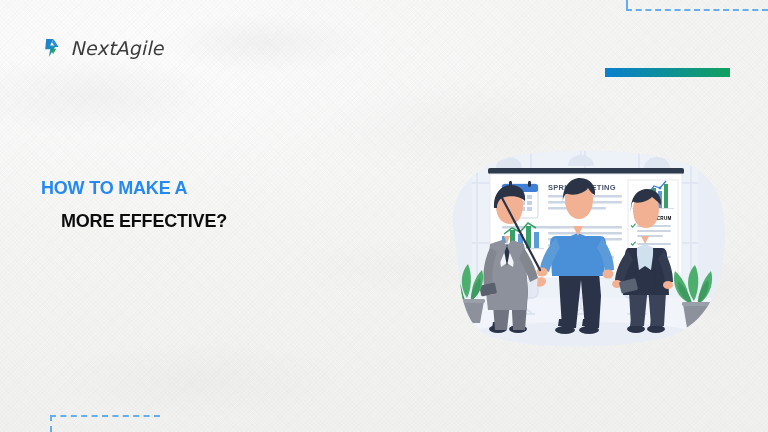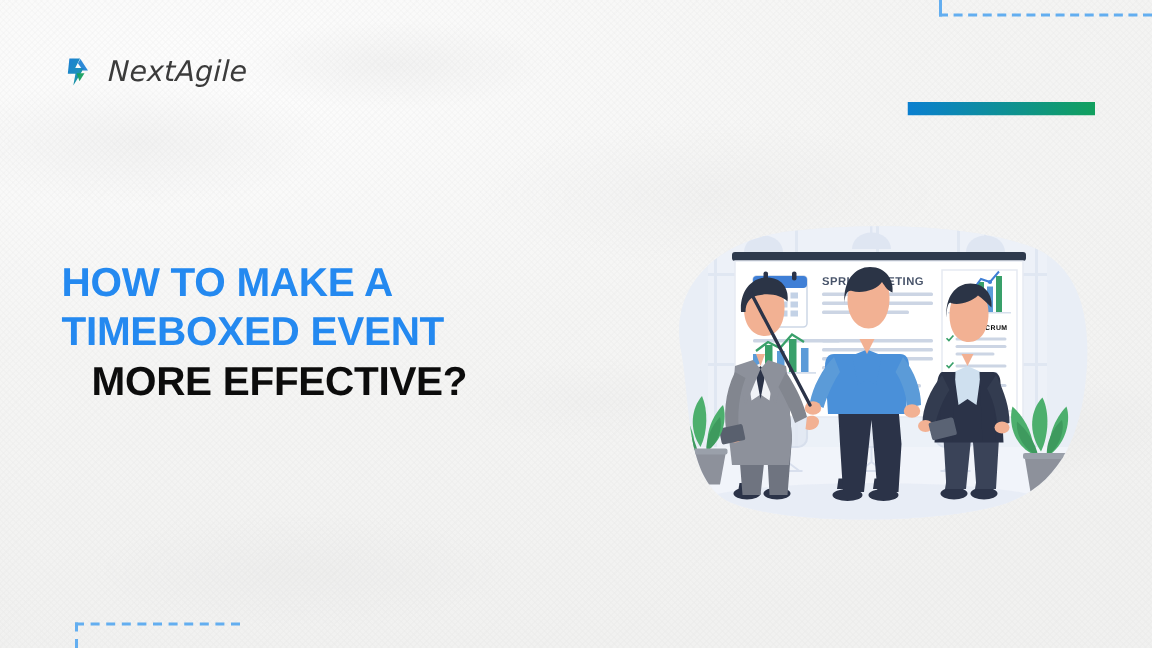--- a/index.html
+++ b/index.html
@@ -100,21 +100,21 @@
 
   
   #headline {
     position: absolute;
     left: 41px;
     top: 172px;
     width: 380px;
   }
   #headline .line {
     display: block;
-    font-size: 27px;
+    font-size: 18px;
     font-weight: 700;
     letter-spacing: -0.2px;
     line-height: 33px;
     white-space: nowrap;
     font-family: "Liberation Sans", sans-serif;
   }
   #headline .l1, #headline .l2 { color: #2489f0; }
   #headline .l3 { color: #0c0c0c; margin-left: 20px; }
 
   
@@ -168,21 +168,20 @@
       </defs>
       <path d="M7 4 L16.5 4 L12.2 12.5 L20 12.5 L10.5 28 L12.4 17.6 L5.6 17.6 Z" fill="url(#logoGrad)"></path>
       <path d="M16.8 4.4 L23.5 14.6 L19.0 14.6 L14.6 8.2 Z" fill="#1b7fd4" opacity=".92"></path>
       <path d="M13.4 17.0 L20.4 17.0 L16.0 24.2 Z" fill="#17a05f" opacity=".95"></path>
     </svg>
     <span class="wordmark">NextAgile</span>
   </div>
 
   <div id="headline">
     <span class="line l1">HOW TO MAKE A</span>
-    <span class="line l2">TIMEBOXED EVENT</span>
     <span class="line l3">MORE EFFECTIVE?</span>
   </div>
 
   <div id="illustration">
     <svg viewBox="0 0 300 225" xmlns="http://www.w3.org/2000/svg">
       <defs>
         <clipPath id="blobClip">
           <path d="M22 96 C14 54 44 22 96 16 C150 10 214 12 254 26
                    C288 38 296 74 292 114 C288 156 272 190 230 200
                    C186 211 96 212 58 198 C24 186 29 133 22 96 Z"></path>

